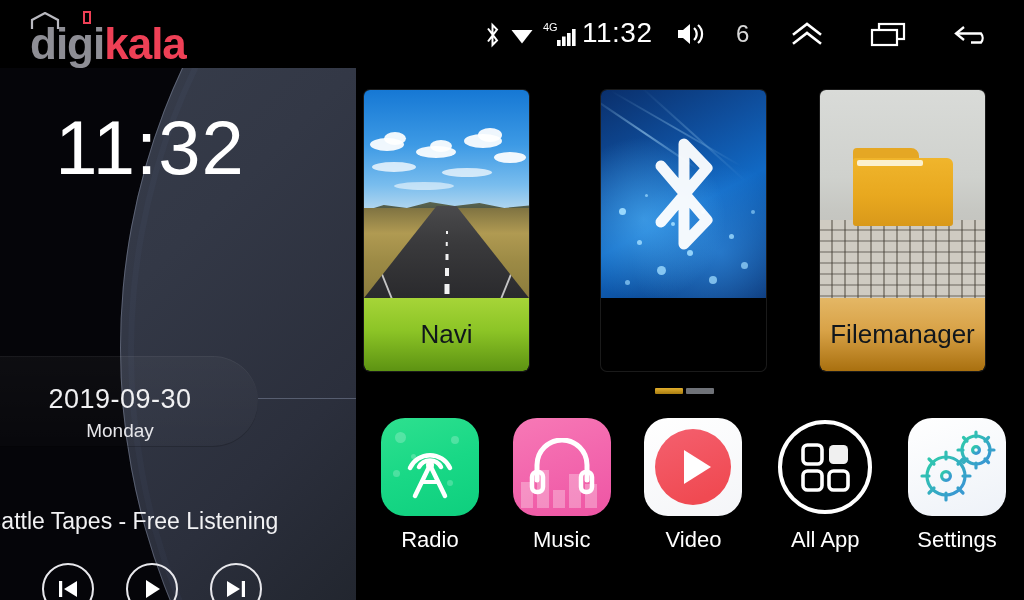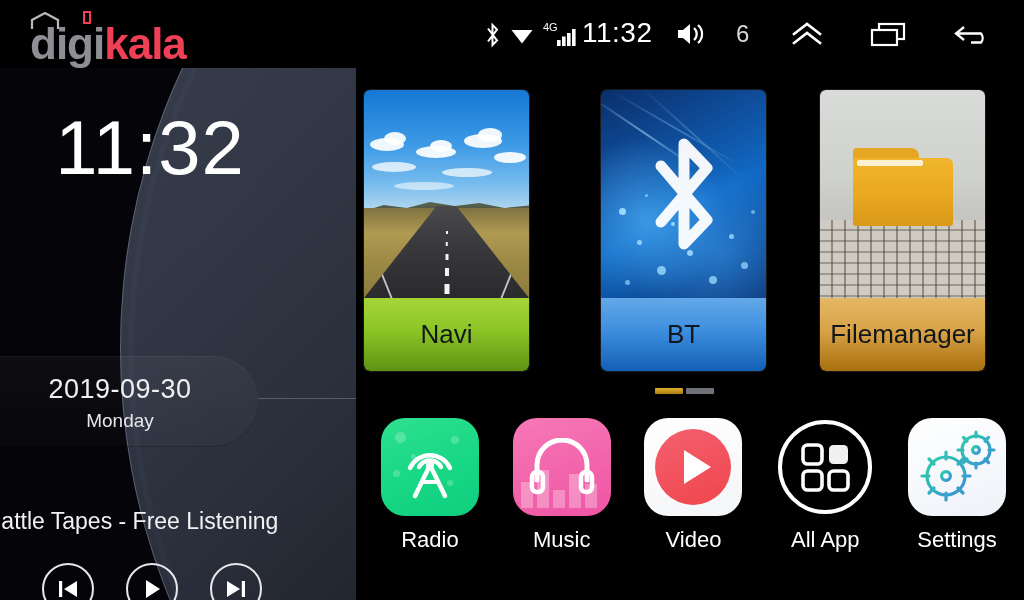--- a/index.html
+++ b/index.html
@@ -117,21 +117,21 @@
     border-radius: 0 48px 48px 0;
     background: linear-gradient(180deg, rgba(255,255,255,0.035) 0%, rgba(255,255,255,0.012) 100%);
     box-shadow: inset 0 1px 0 rgba(255,255,255,0.05),
                 0 1px 0 rgba(0,0,0,0.18);
     z-index: 3;
   }
   #datepill .dp-inner {
     position: absolute; left: 60px; top: 0; width: 240px;
     text-align: center;
   }
-  .date-text { color: #f0f0f2; font-size: 27px; margin-top: 18px; letter-spacing: 0.5px;}
+  .date-text { color: #f0f0f2; font-size: 27px; margin-top: 28px; letter-spacing: 0.5px;}
   .day-text  { color: #e6e6ea; font-size: 19px; margin-top: 5px;}
   #panel-divider {
     position: absolute; left: 258px; top: 330px;
     width: 110px; height: 1px;
     background: rgba(175,188,215,0.33);
     z-index: 4;
   }
 
   #track-title {
     position: absolute; left: -14px; top: 440px;
@@ -435,21 +435,20 @@
         <div class="spark" style="left:70px; top:132px; width:4px;  height:4px;  opacity:.9;"></div>
         <div class="spark" style="left:100px;top:120px; width:4px;  height:4px;  opacity:.7;"></div>
         <div class="spark" style="left:24px; top:190px; width:5px;  height:5px;  opacity:.65;"></div>
         <div class="spark" style="left:150px;top:120px; width:4px;  height:4px;  opacity:.6;"></div>
         <div class="spark" style="left:44px; top:104px; width:3px;  height:3px;  opacity:.7;"></div>
       </div>
       <svg class="bt-glyph" width="78" height="124" viewBox="0 0 78 124">
         <path d="M16 34 L62 88 L39 112 L39 12 L62 36 L16 90" fill="none" stroke="#ffffff" stroke-width="11" stroke-linejoin="round" stroke-linecap="round" opacity="0.95"></path>
       </svg>
     </div>
-    <div class="tile-label lbl-bt">BT</div>
   </div>
 
   <div class="tile" id="tile-file">
     <div class="tile-art">
       <div class="file-art">
         <div class="deck"></div>
         <div class="deck-persp"></div>
         <div class="folder">
           <div class="folder-back"></div>
           <div class="folder-body"></div>

